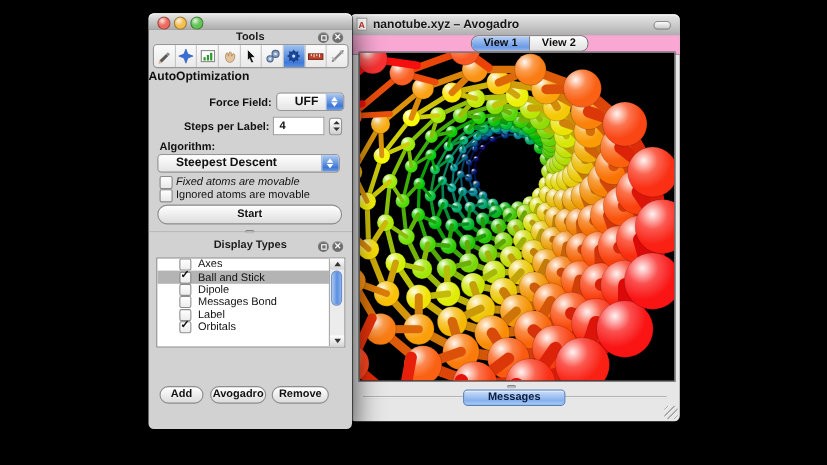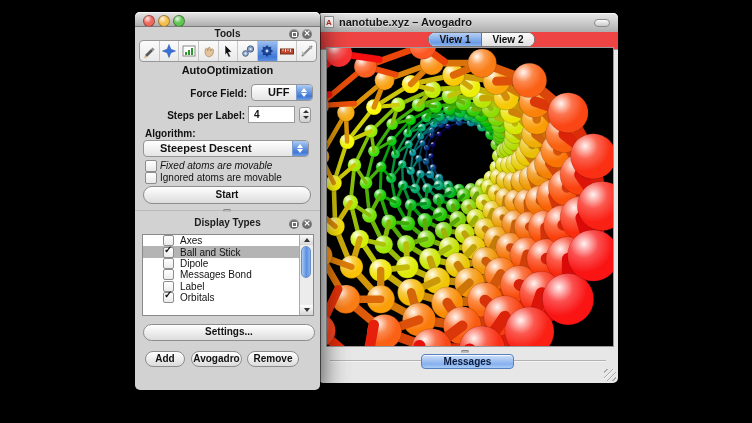--- a/index.html
+++ b/index.html
@@ -17,21 +17,21 @@
   .panel-title{text-align:center;font-size:10px;font-weight:bold;color:#1c1c1c;line-height:16px;}
   .mini-btn{position:absolute;top:3px;width:10px;height:10px;border-radius:50%;background:#6e6e6e;
             box-shadow:inset 0 1px 1px rgba(255,255,255,.4);cursor:default;}
   .mini-btn .sq{position:absolute;left:2.5px;top:2.5px;width:3.5px;height:3.5px;border:1px solid #fff;}
   .mini-btn .x{position:absolute;left:0;top:-1px;width:10px;text-align:center;font-size:8px;color:#fff;font-weight:bold;line-height:11px;}
   #toolbar{position:absolute;left:4px;top:28px;width:176px;height:20px;background:linear-gradient(#fbfbfb,#e9e9e9);
            border:1px solid #979797;border-radius:4px;display:flex;overflow:hidden;}
   .tool-cell{flex:1;display:flex;align-items:center;justify-content:center;border-right:1px solid #c6c6c6;}
   .tool-cell:last-child{border-right:none;}
   .tool-cell.selected{background:linear-gradient(#9cc0f0,#3e78d8 80%,#5e90e2);}
-  .section-title{position:absolute;left:0;right:0;top:52px;text-align:center;font-size:11px;font-weight:bold;color:#111;}
+  .section-title{position:absolute;left:0;right:0;top:52px;font-size:11px;font-weight:bold;color:#111;}
   .frm-label{position:absolute;font-size:10px;font-weight:bold;color:#111;}
   .popup{position:absolute;height:17px;background:linear-gradient(#ffffff,#e4e4e4);border:1px solid #969696;
          border-radius:4px;box-sizing:border-box;font-size:11px;font-weight:bold;color:#111;line-height:15px;padding-left:16px;}
   .popup .cap{position:absolute;right:0;top:0;bottom:0;width:15px;border-radius:0 3px 3px 0;
               background:linear-gradient(#aecbf2,#3f77d6 75%,#6e9ce6);border-left:1px solid #7a9cd0;}
   .tri-up,.tri-dn{position:absolute;left:4px;width:0;height:0;border-left:3.5px solid transparent;border-right:3.5px solid transparent;}
   .tri-up{top:3px;border-bottom:4px solid #16243f;}
   .tri-dn{bottom:3px;border-top:4px solid #16243f;}
   .text-field{position:absolute;height:17px;background:#fff;border:1px solid #9a9a9a;box-sizing:border-box;
               font-size:10px;font-weight:bold;color:#111;line-height:15px;padding-left:5px;}
@@ -57,21 +57,21 @@
             background:linear-gradient(90deg,#a8c8f2,#5b8fe0 55%,#86b2ec);border:1px solid #6a8fc8;box-sizing:border-box;}
   
   #main-win{left:318px;top:13px;width:300px;height:370px;background:#e7e7e7;}
   #main-win .titlebar{height:19px;}
   #doc-icon{position:absolute;left:6px;top:3px;width:10px;height:12px;background:#fdfdfd;border:1px solid #999;box-sizing:border-box;}
   #doc-icon span{position:absolute;left:1px;top:1px;font-size:8px;font-weight:bold;color:#c03020;line-height:9px;}
   #win-title{position:absolute;left:21px;top:0;font-size:11px;font-weight:bold;color:#161616;line-height:19px;
              text-shadow:0 1px 0 rgba(255,255,255,.6);}
   #lozenge{position:absolute;right:8px;top:6px;width:16px;height:8px;border-radius:4px;
            background:linear-gradient(#fcfcfc,#c9c9c9);border:1px solid #8b8b8b;box-sizing:border-box;}
-  #tabbar{position:absolute;left:0;right:0;top:19px;height:18px;background:#ef4444;}
+  #tabbar{position:absolute;left:0;right:0;top:19px;height:18px;background:#f9a8d4;}
   #tabbar .hairline{bottom:0;background:#9b9b9b;}
   #tabs{position:absolute;left:110px;top:0;width:107px;height:15px;border:1px solid #757575;border-radius:7px;
         display:flex;overflow:hidden;background:#fff;box-sizing:border-box;z-index:2;}
   .tab{flex:1;text-align:center;font-size:10px;font-weight:bold;color:#0d0d0d;line-height:13px;background:linear-gradient(#fcfcfc,#e0e0e0);}
   .tab.active{background:linear-gradient(#b7d0f4,#6b9be6 75%,#8cb4ee);border-right:1px solid #757575;}
   #viewport{position:absolute;left:8px;top:34px;width:288px;height:300px;background:#000;border:1px solid #9a9a9a;
             box-sizing:border-box;overflow:hidden;}
   #messages-btn{position:absolute;left:103px;top:341px;width:93px;height:15px;border-radius:4px;z-index:2;
                 background:linear-gradient(#cfe0f8,#86b0ee 70%,#a9ccf6);border:1px solid #5580c0;box-sizing:border-box;
                 text-align:center;font-size:10px;font-weight:bold;color:#0b1c3c;line-height:13px;box-shadow:inset 0 1px 0 rgba(255,255,255,.8);}
@@ -1091,19 +1091,18 @@
         <div class="sb-arrow" style="top:0;">
             <i class="sb-tri" style="top:3px;border-bottom:4px solid #333;"></i>
           </div>
         <div id="dt-thumb"></div>
         <div class="sb-arrow" style="bottom:0;">
             <i class="sb-tri" style="top:3px;border-top:4px solid #333;"></i>
           </div>
       </div>
     </div>
 
-    <div class="pill" style="left:8px;top:312px;width:170px;height:15px;line-height:14px;">Settings...</div>
 
     <div class="pill" style="left:10px;top:339px;width:38px;height:14px;line-height:13px;">Add</div>
     <div class="pill" style="left:56px;top:339px;width:49px;height:14px;line-height:13px;">Avogadro</div>
     <div class="pill" style="left:112px;top:339px;width:50px;height:14px;line-height:13px;">Remove</div>
   </div>
 </div>
 
 </body></html>

